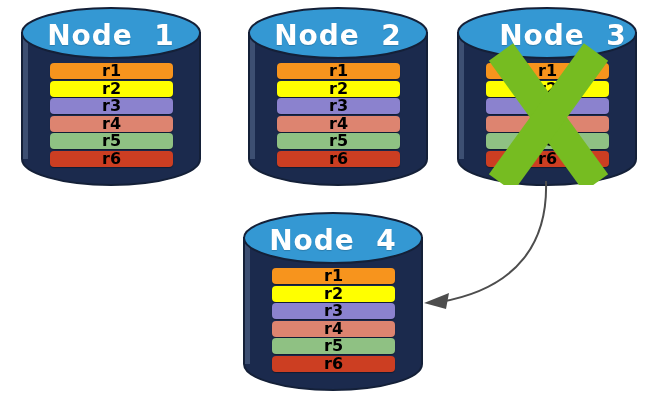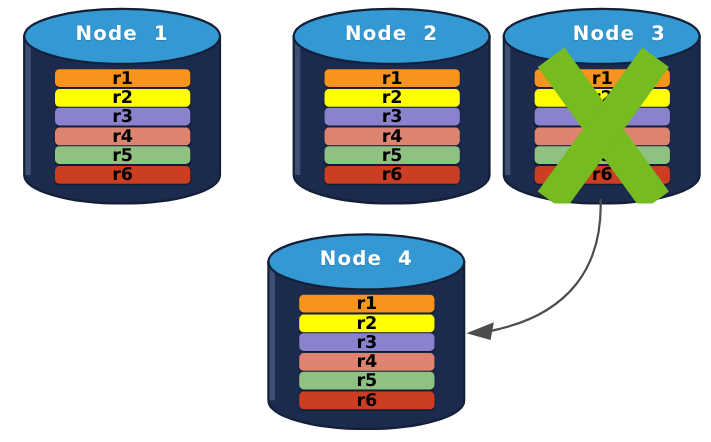--- a/index.html
+++ b/index.html
@@ -34,21 +34,21 @@
     overflow: visible;
   }
 
   .node-title {
     position: absolute;
     left: 0;
     width: 100%;
     text-align: center;
     color: #ffffff;
     font-weight: bold;
-    font-size: 18px;
+    font-size: 28px;
     letter-spacing: 1px;
     line-height: 1;
     white-space: pre;
     text-shadow: 0 1px 1px rgba(0,0,0,0.18);
     pointer-events: none;
   }
 
   .rows {
     position: absolute;
     left: 0;
@@ -105,21 +105,21 @@
       <div class="node-title" style="top: 15px;">Node  1</div>
       <div class="rows">
         <div class="row-bar" style="left: 29px; top: 56px; width: 123px; background: rgb(247, 148, 29);">r1</div>
         <div class="row-bar" style="left: 29px; top: 73.5px; width: 123px; background: rgb(255, 255, 0);">r2</div>
         <div class="row-bar" style="left: 29px; top: 91px; width: 123px; background: rgb(139, 130, 206);">r3</div>
         <div class="row-bar" style="left: 29px; top: 108.5px; width: 123px; background: rgb(221, 132, 112);">r4</div>
         <div class="row-bar" style="left: 29px; top: 126px; width: 123px; background: rgb(143, 193, 131);">r5</div>
         <div class="row-bar" style="left: 29px; top: 143.5px; width: 123px; background: rgb(204, 62, 34);">r6</div>
       </div>
     </div>
-    <div class="node" style="left: 248px; top: 7px; width: 180px; height: 178px; margin-left: 18px;">
+    <div class="node" style="left: 248px; top: 7px; width: 180px; height: 178px;">
       <svg class="cyl-svg" width="180" height="178" viewBox="0 0 180 178">
         <defs>
           <linearGradient id="bodyGrad1" x1="0" y1="0" x2="1" y2="0">
             <stop offset="0%" stop-color="#3C4B6B"></stop>
             <stop offset="5%" stop-color="#253košt"></stop>
             <stop offset="6%" stop-color="#1C2B4E"></stop>
             <stop offset="55%" stop-color="#172744"></stop>
             <stop offset="92%" stop-color="#1B2A4D"></stop>
             <stop offset="100%" stop-color="#2B3A5C"></stop>
           </linearGradient>

